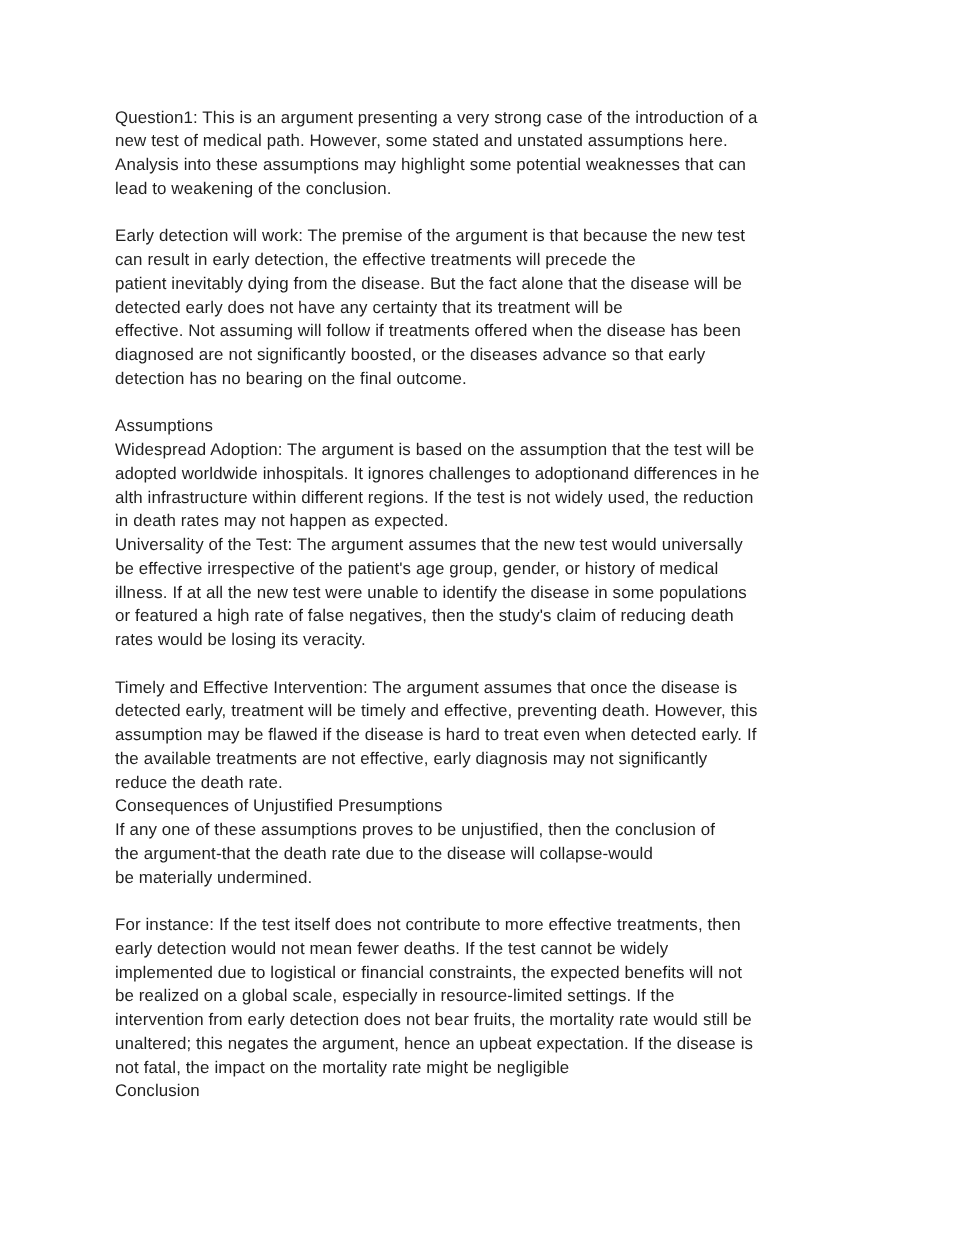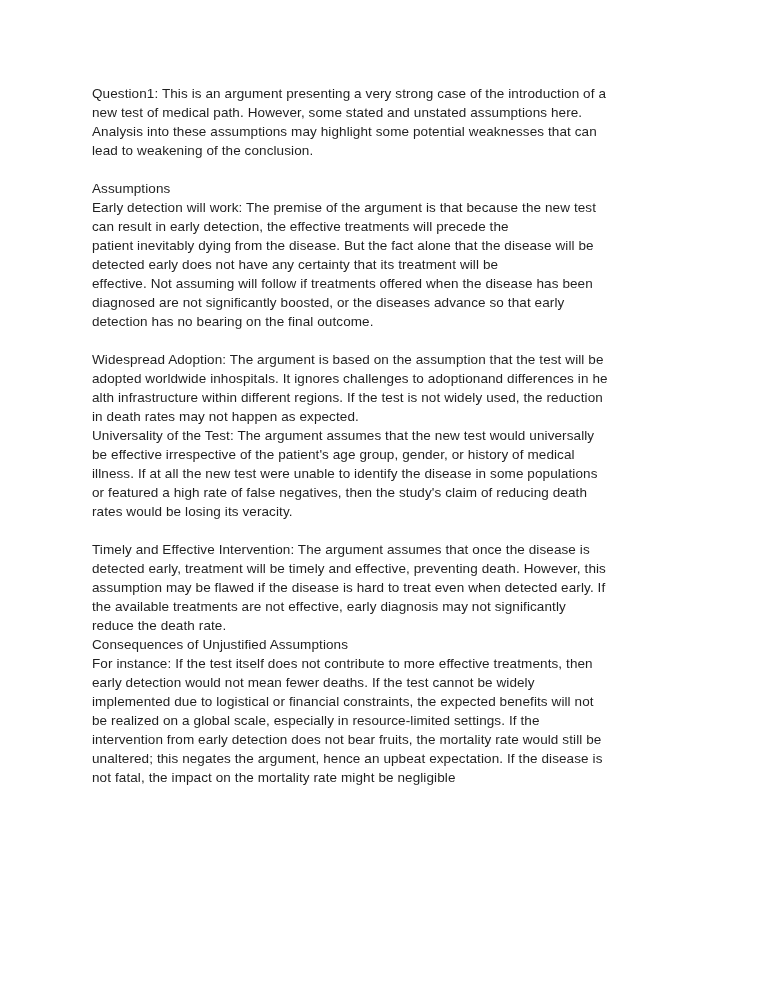--- a/index.html
+++ b/index.html
@@ -36,44 +36,48 @@
 </style>
 </head>
 <body>
 
 <div class="page">
   <div class="doc">
     <p class="block gap">Question1: This is an argument presenting a very strong case of the introduction of a
 new test of medical path. However, some stated and unstated assumptions here.
 Analysis into these assumptions may highlight some potential weaknesses that can
 lead to weakening of the conclusion.</p>
-    <p class="block">Assumptions</p>
     <p class="block gap">Early detection will work: The premise of the argument is that because the new test
 can result in early detection, the effective treatments will precede the
 patient inevitably dying from the disease. But the fact alone that the disease will be
 detected early does not have any certainty that its treatment will be
 effective. Not assuming will follow if treatments offered when the disease has been
 diagnosed are not significantly boosted, or the diseases advance so that early
 detection has no bearing on the final outcome.</p>
+    <p class="block">Assumptions</p>
     <p class="block">Widespread Adoption: The argument is based on the assumption that the test will be
 adopted worldwide inhospitals. It ignores challenges to adoptionand differences in he
 alth infrastructure within different regions. If the test is not widely used, the reduction
 in death rates may not happen as expected.</p>
     <p class="block gap">Universality of the Test: The argument assumes that the new test would universally
 be effective irrespective of the patient's age group, gender, or history of medical
 illness. If at all the new test were unable to identify the disease in some populations
 or featured a high rate of false negatives, then the study's claim of reducing death
 rates would be losing its veracity.</p>
     <p class="block">Timely and Effective Intervention: The argument assumes that once the disease is
 detected early, treatment will be timely and effective, preventing death. However, this
 assumption may be flawed if the disease is hard to treat even when detected early. If
 the available treatments are not effective, early diagnosis may not significantly
 reduce the death rate.</p>
-    <p class="block">Consequences of Unjustified Assumptions</p>
+    <p class="block">Consequences of Unjustified Presumptions</p>
+    <p class="block gap">If any one of these assumptions proves to be unjustified, then the conclusion of
+the argument-that the death rate due to the disease will collapse-would
+be materially undermined.</p>
     <p class="block">For instance: If the test itself does not contribute to more effective treatments, then
 early detection would not mean fewer deaths. If the test cannot be widely
 implemented due to logistical or financial constraints, the expected benefits will not
 be realized on a global scale, especially in resource-limited settings. If the
 intervention from early detection does not bear fruits, the mortality rate would still be
 unaltered; this negates the argument, hence an upbeat expectation. If the disease is
 not fatal, the impact on the mortality rate might be negligible</p>
+    <p class="block">Conclusion</p>
   </div>
 </div>
 
 </body></html>

